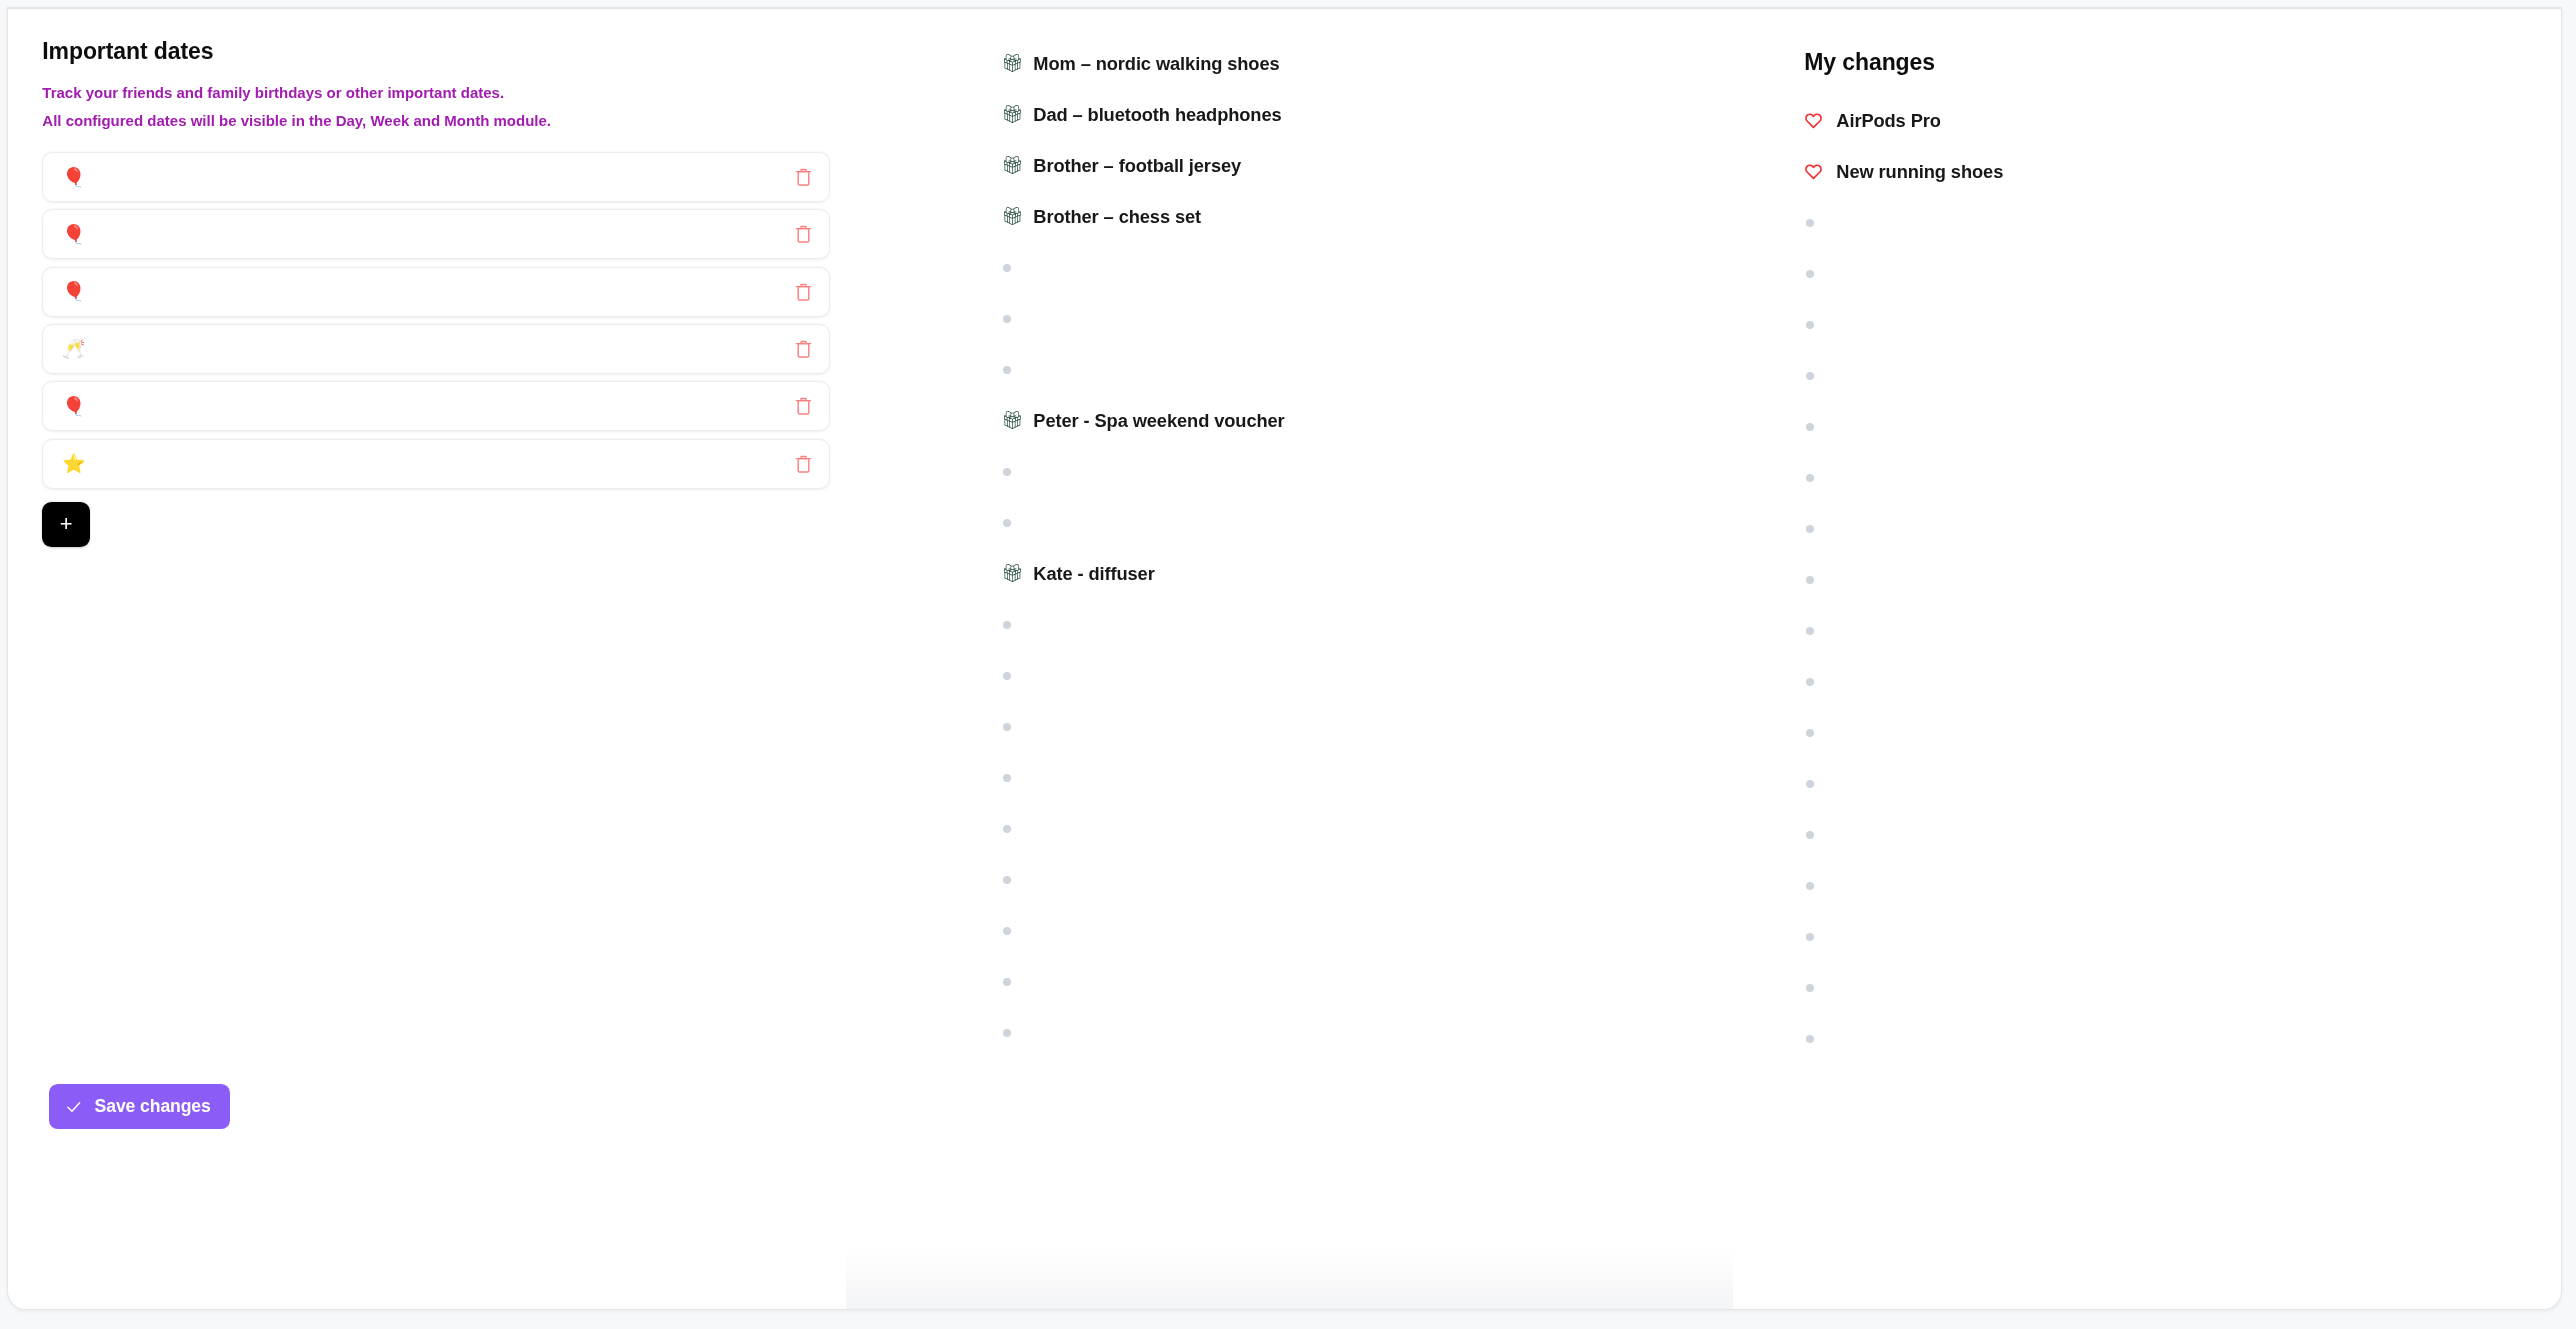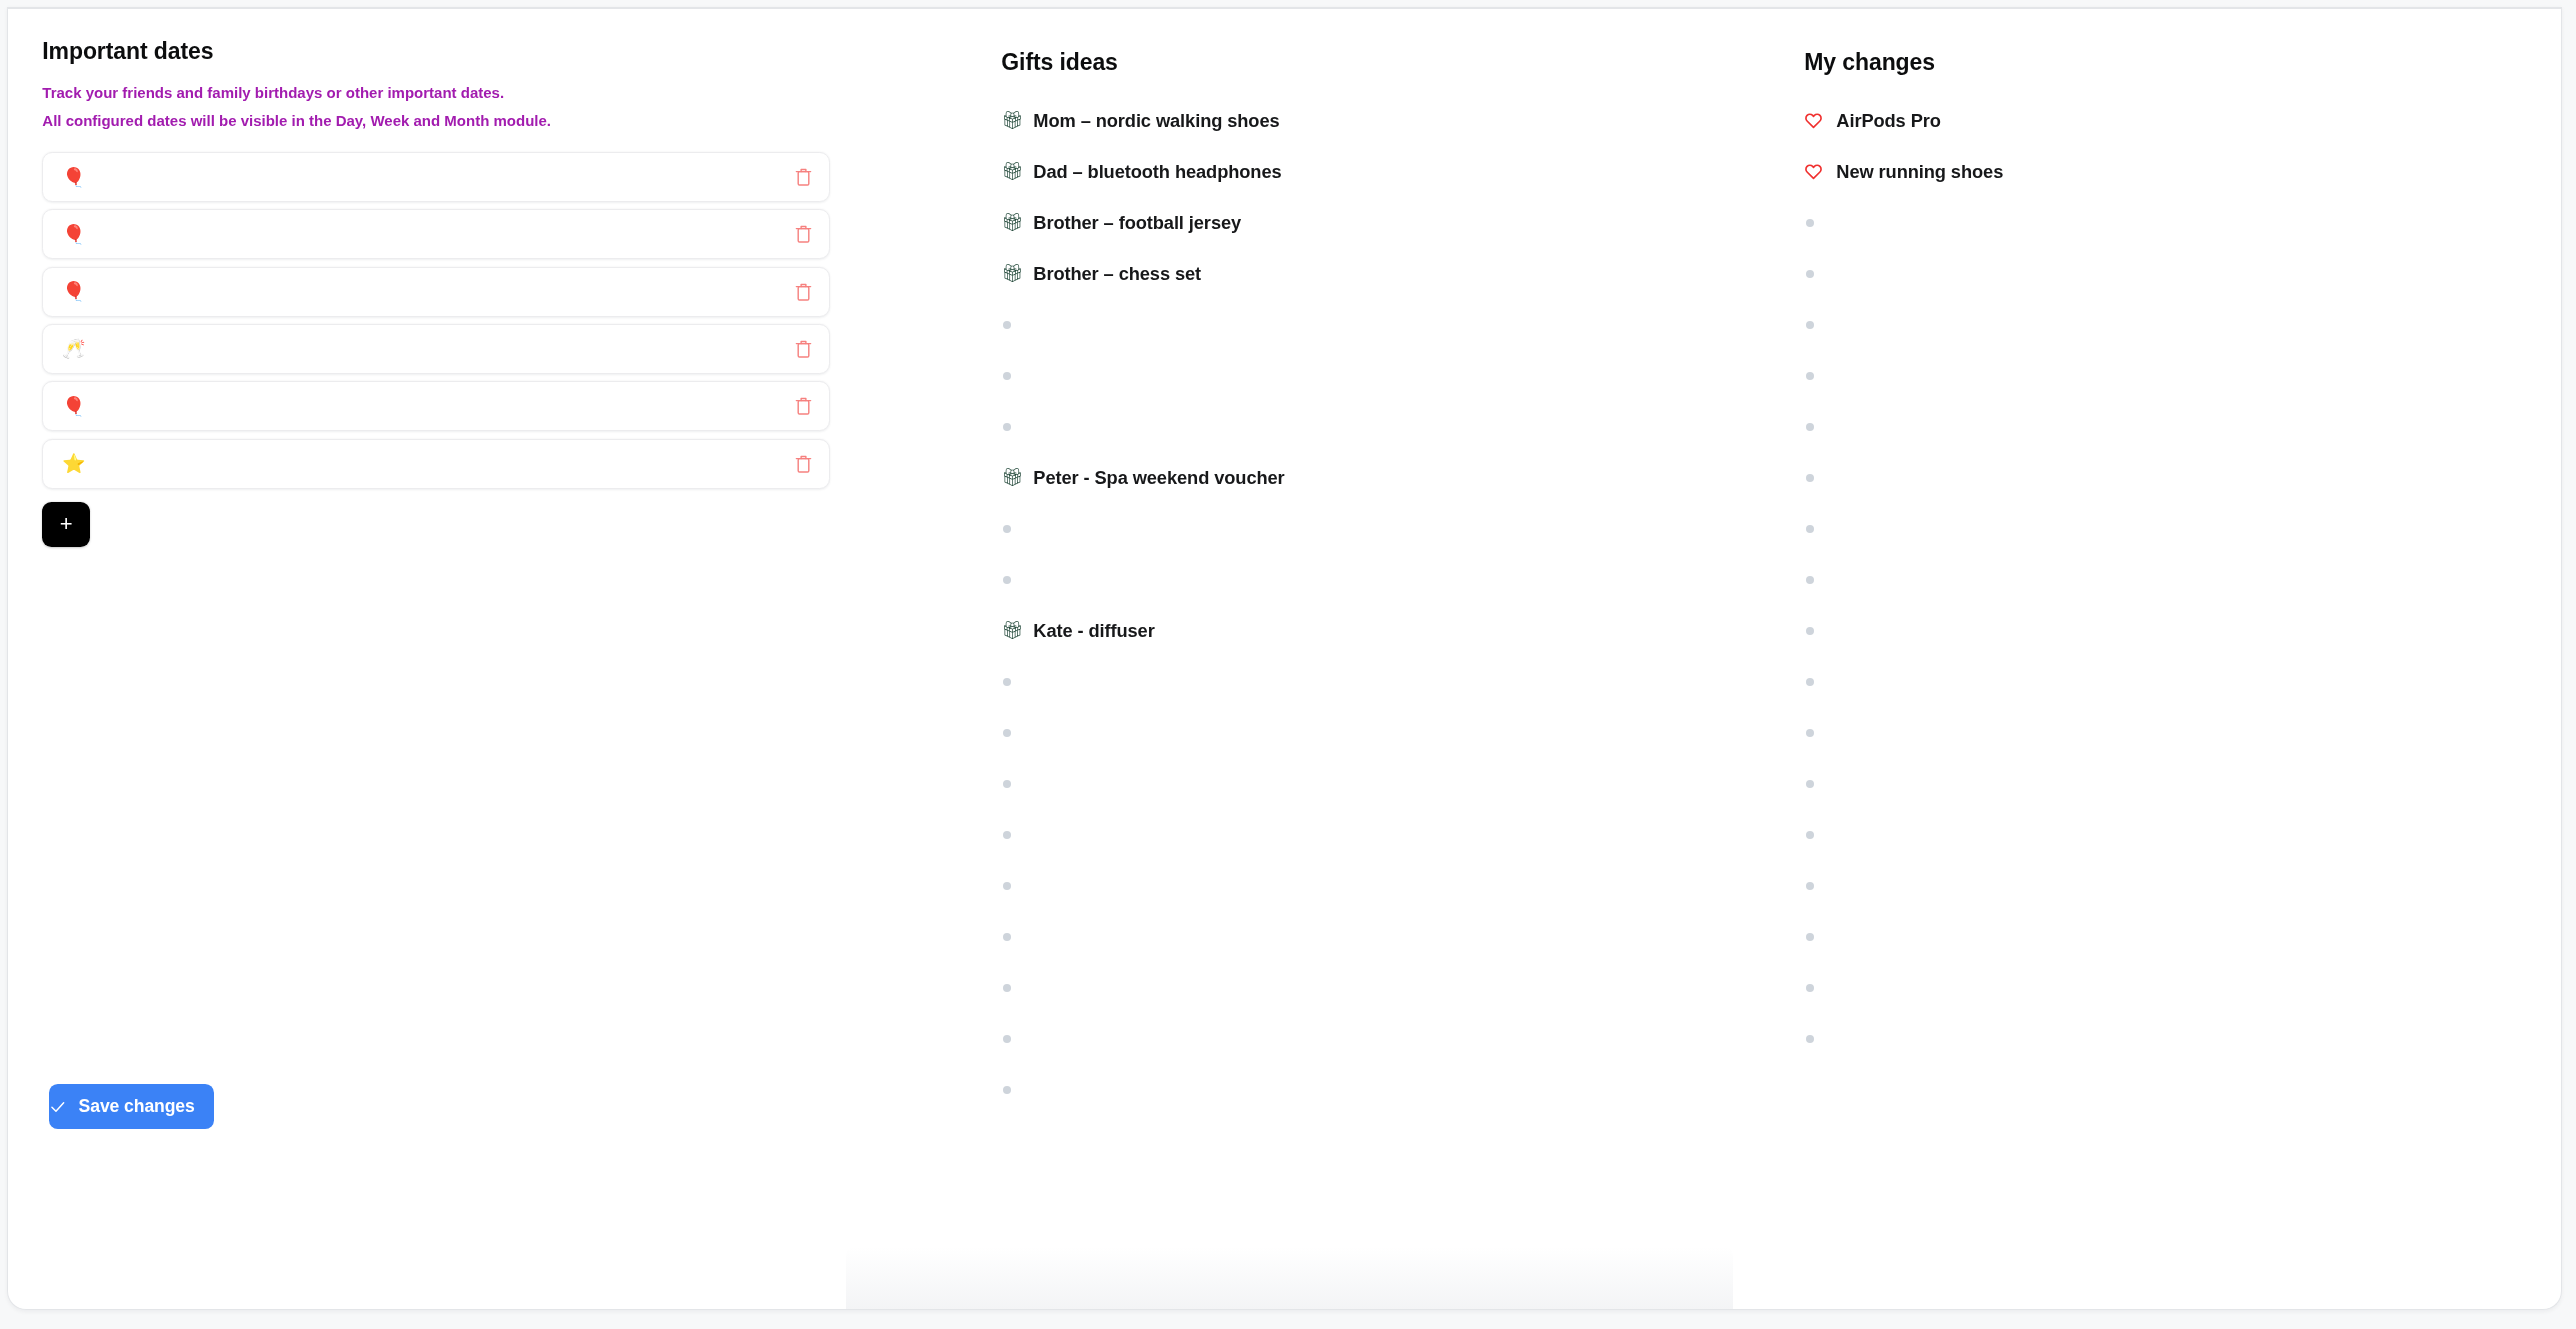--- a/index.html
+++ b/index.html
@@ -129,22 +129,22 @@
     cursor: pointer;
     box-shadow: 0 0.7px 2.2px rgba(0,0,0,.22);
   }
 
   
   .save-btn {
     position: absolute;
     left: 41px;
     bottom: 180px;
     height: 45px;
-    padding: 0 19px 0 0;
-    background: #3b82f6;
+    padding: 0 19px 0 16px;
+    background: #8b5cf6;
     border: none;
     border-radius: 8.8px;
     color: #ffffff;
     font-size: 17.6px;
     font-weight: 700;
     letter-spacing: -0.1px;
     display: inline-flex;
     align-items: center;
     gap: 11.7px;
     cursor: pointer;
@@ -269,21 +269,20 @@
     <path d="M9 6.2V3.6h6v2.6"></path>
     <rect x="5.3" y="6.2" width="13.4" height="17" rx="1.6"></rect>
   </svg>
           </div>
         </div>
 
       <button class="add-btn">+</button>
     </section>
 
     <section class="col-gifts">
-      <h2 class="section-title">Gifts ideas</h2>
       <div class="lines" id="gifts-lines">
           <div class="line">
             <span class="line-marker">
               <span class="gift-glyph">🎁︎</span>
             </span>
             <span class="line-text">Mom – nordic walking shoes</span>
           </div>
           <div class="line">
             <span class="line-marker">
               <span class="gift-glyph">🎁︎</span>

